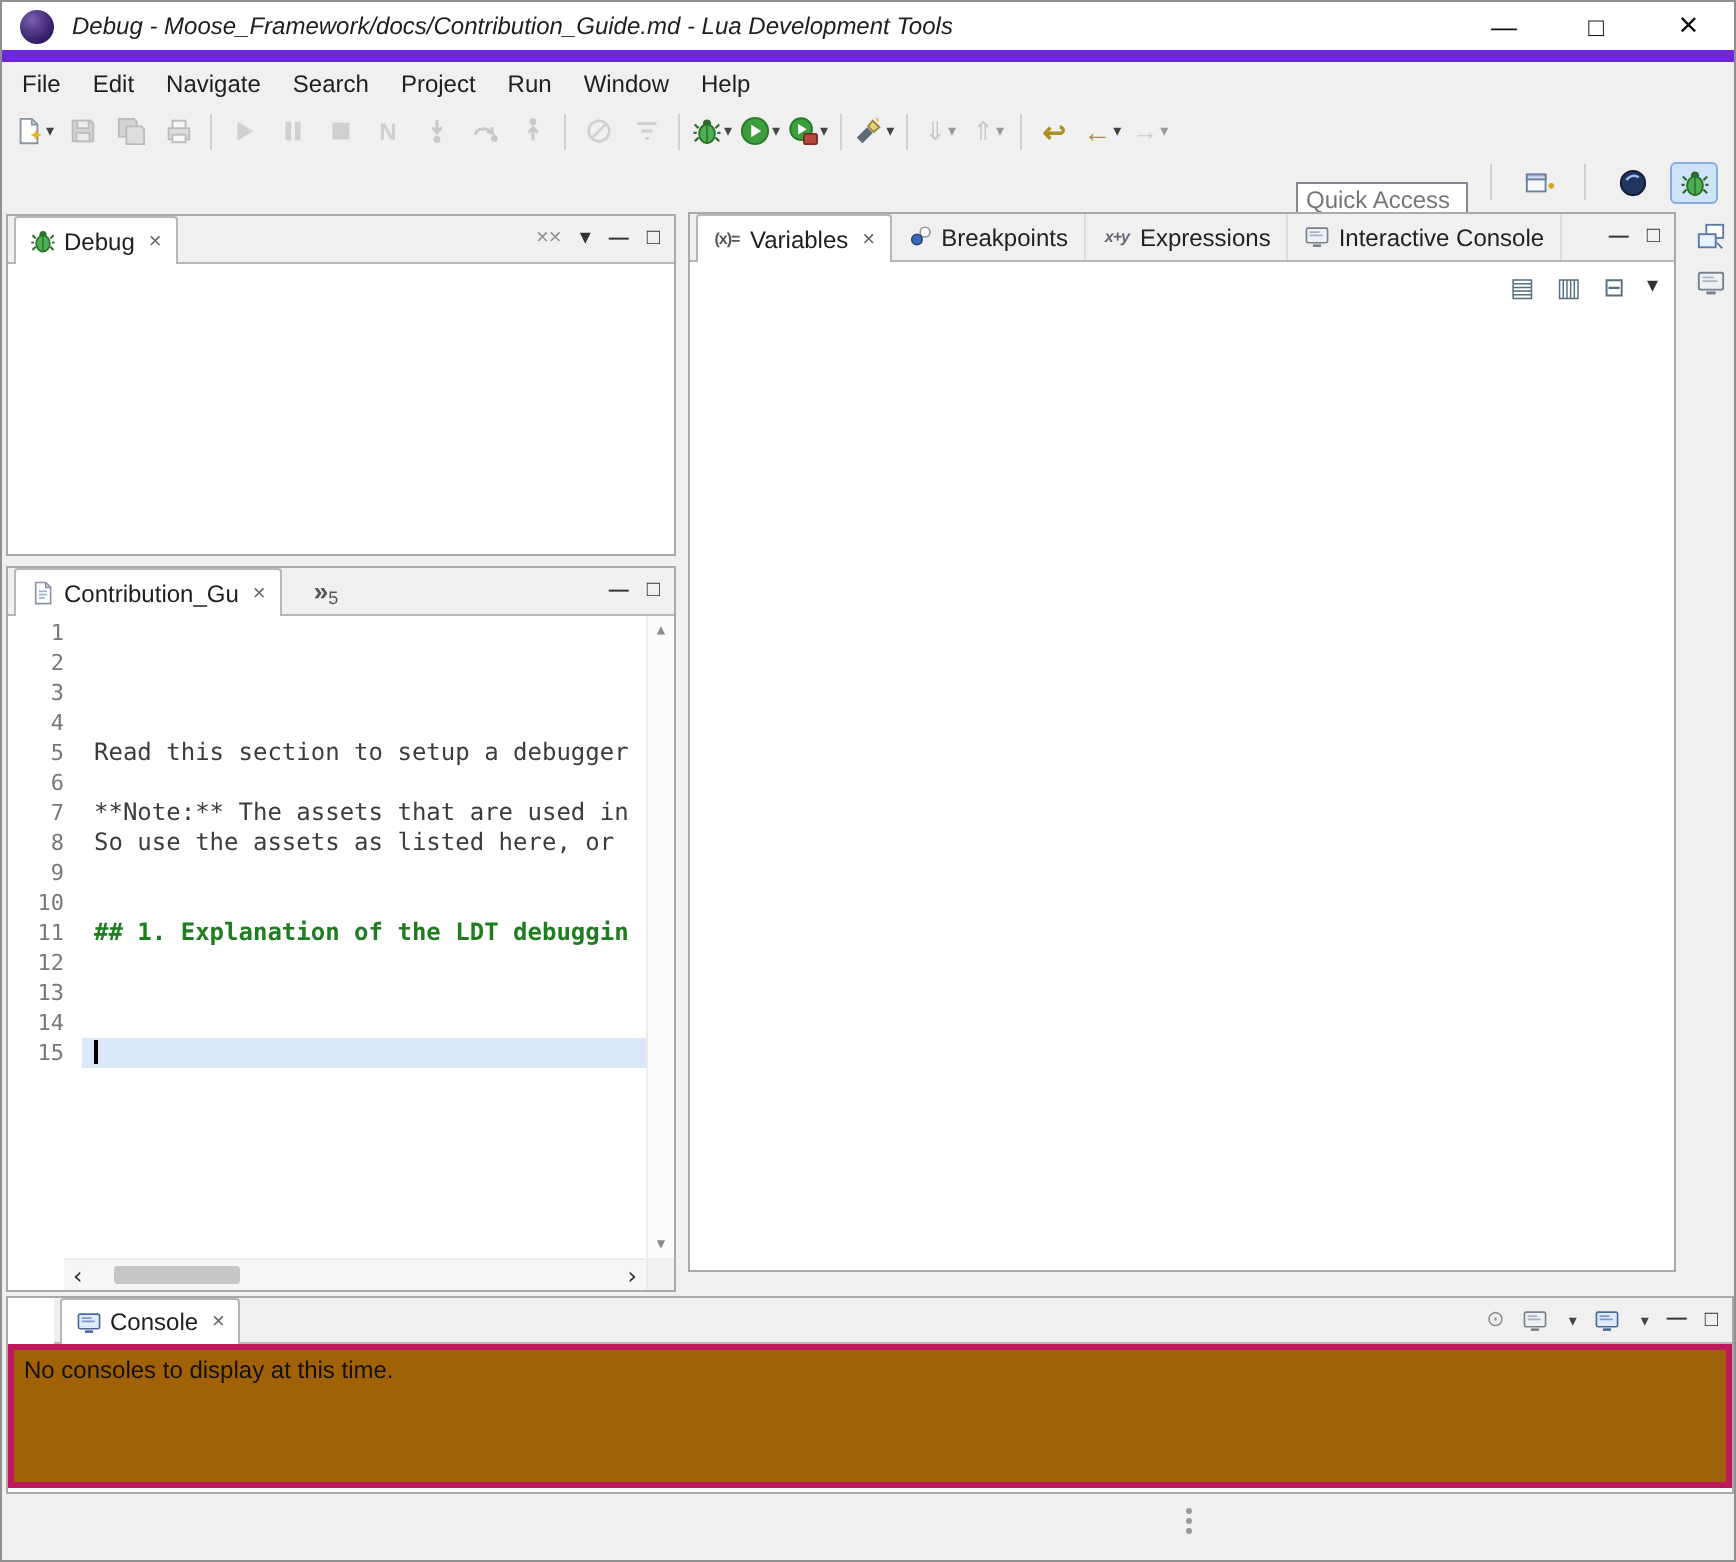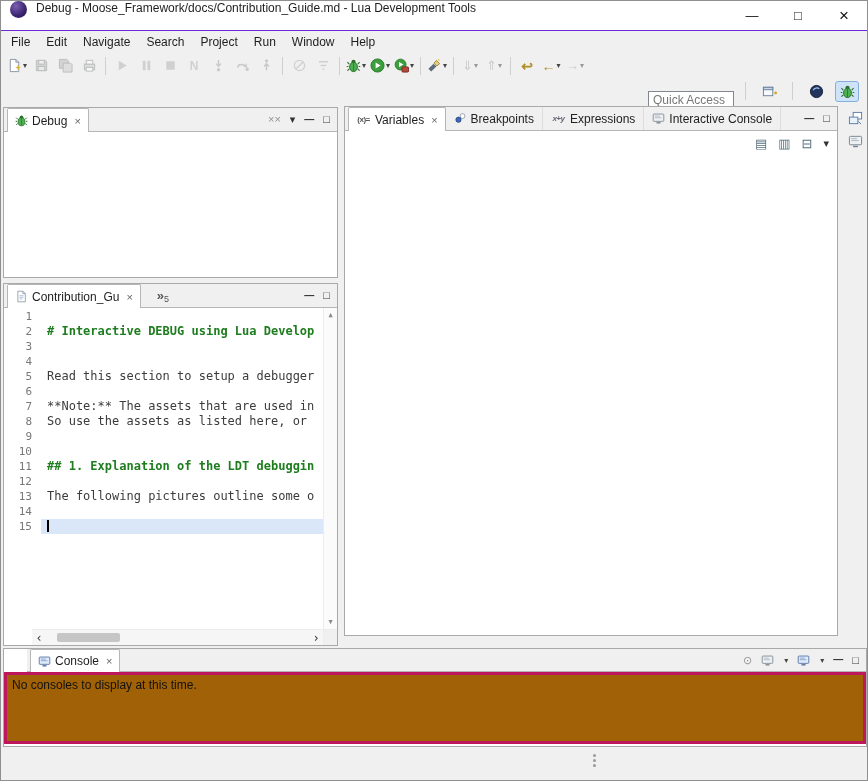--- a/index.html
+++ b/index.html
@@ -1,19 +1,19 @@
 <!DOCTYPE html>
 <html><head>
 <meta charset="utf-8">
 <style>
   html,body{margin:0;padding:0;background:#c8c8c8;}
   .win{position:relative;width:868px;height:781px;background:#f0f0f0;border:1px solid #8f8f8f;
        box-sizing:border-box;overflow:hidden;font-family:"Liberation Sans",sans-serif;font-size:12px;color:#1e1e1e;}
   
-  .titlebar{height:30px;background:#fff;display:flex;border-bottom:1px solid #6d28d9;box-sizing:border-box;}
+  .titlebar{height:30px;background:#fff;display:flex;align-items:center;border-bottom:6px solid #6d28d9;box-sizing:border-box;font-style:italic;}
   .app-icon{width:17px;height:17px;border-radius:50%;margin:0 9px;flex:none;
             background:radial-gradient(circle at 35% 30%,#7b5fb0,#3a2470 60%,#1d1140);}
   .title{white-space:nowrap;overflow:hidden;}
   .win-btns{margin-left:auto;display:flex;height:100%;}
   .win-btn{width:46px;display:flex;align-items:center;justify-content:center;font-size:13px;color:#111;cursor:default;}
   .win-btn.close{font-size:17px;}
   
   .menubar{height:22px;display:flex;align-items:center;padding-left:2px;}
   .menu-item{padding:0 8px;height:100%;display:flex;align-items:center;}
   .toolbar{height:25px;display:flex;align-items:center;padding-left:4px;}
@@ -435,21 +435,20 @@
       </span>
     </div>
     <div class="ed-body">
       <div class="ed-lines">
         <div class="ed-row">
             <span class="ed-num">1</span>
             <span class="ed-txt"></span>
           </div>
         <div class="ed-row heading">
             <span class="ed-num">2</span>
-            <span class="ed-txt"># Interactive DEBUG using Lua Develop</span>
           </div>
         <div class="ed-row">
             <span class="ed-num">3</span>
             <span class="ed-txt"></span>
           </div>
         <div class="ed-row">
             <span class="ed-num">4</span>
           </div>
         <div class="ed-row">
             <span class="ed-num">5</span>
@@ -478,21 +477,20 @@
         <div class="ed-row heading">
             <span class="ed-num">11</span>
             <span class="ed-txt">## 1. Explanation of the LDT debuggin</span>
           </div>
         <div class="ed-row">
             <span class="ed-num">12</span>
             <span class="ed-txt"></span>
           </div>
         <div class="ed-row">
             <span class="ed-num">13</span>
-            <span class="ed-txt">The following pictures outline some o</span>
           </div>
         <div class="ed-row">
             <span class="ed-num">14</span>
             <span class="ed-txt"></span>
           </div>
         <div class="ed-row current">
             <span class="ed-num">15</span>
             <span class="ed-txt"><span class="caret"></span><span></span></span>
           </div>
       </div>

